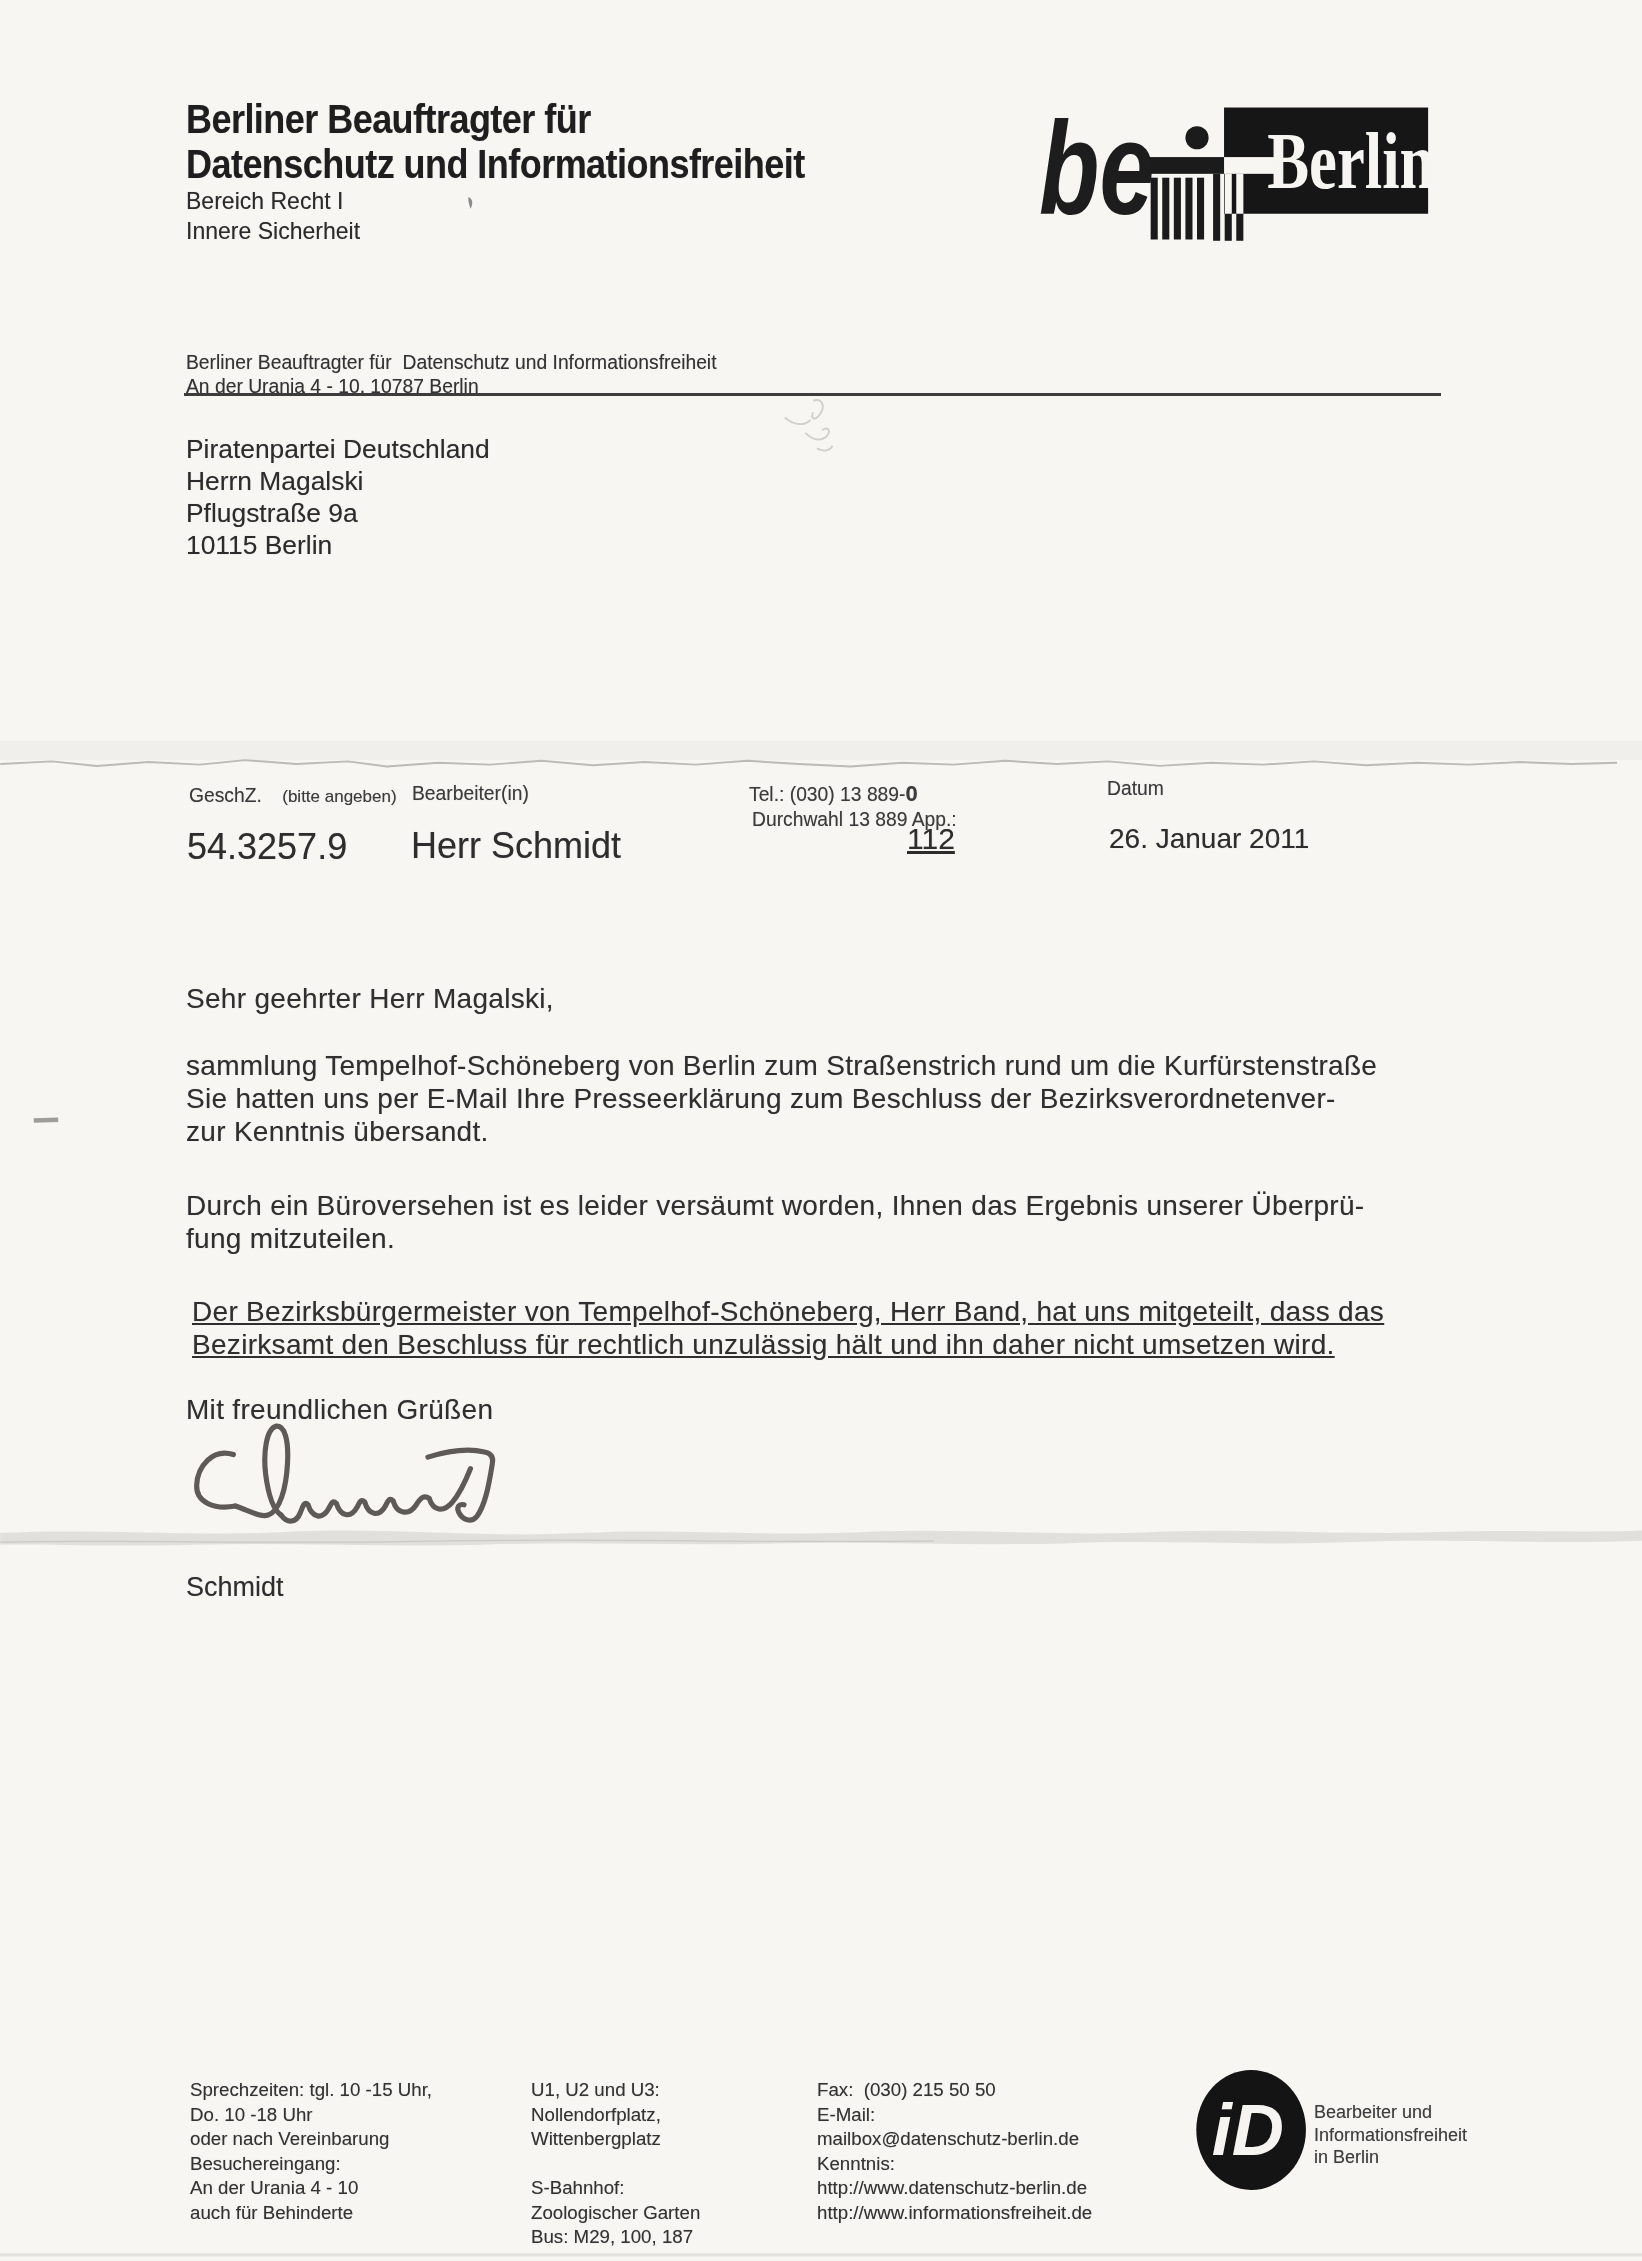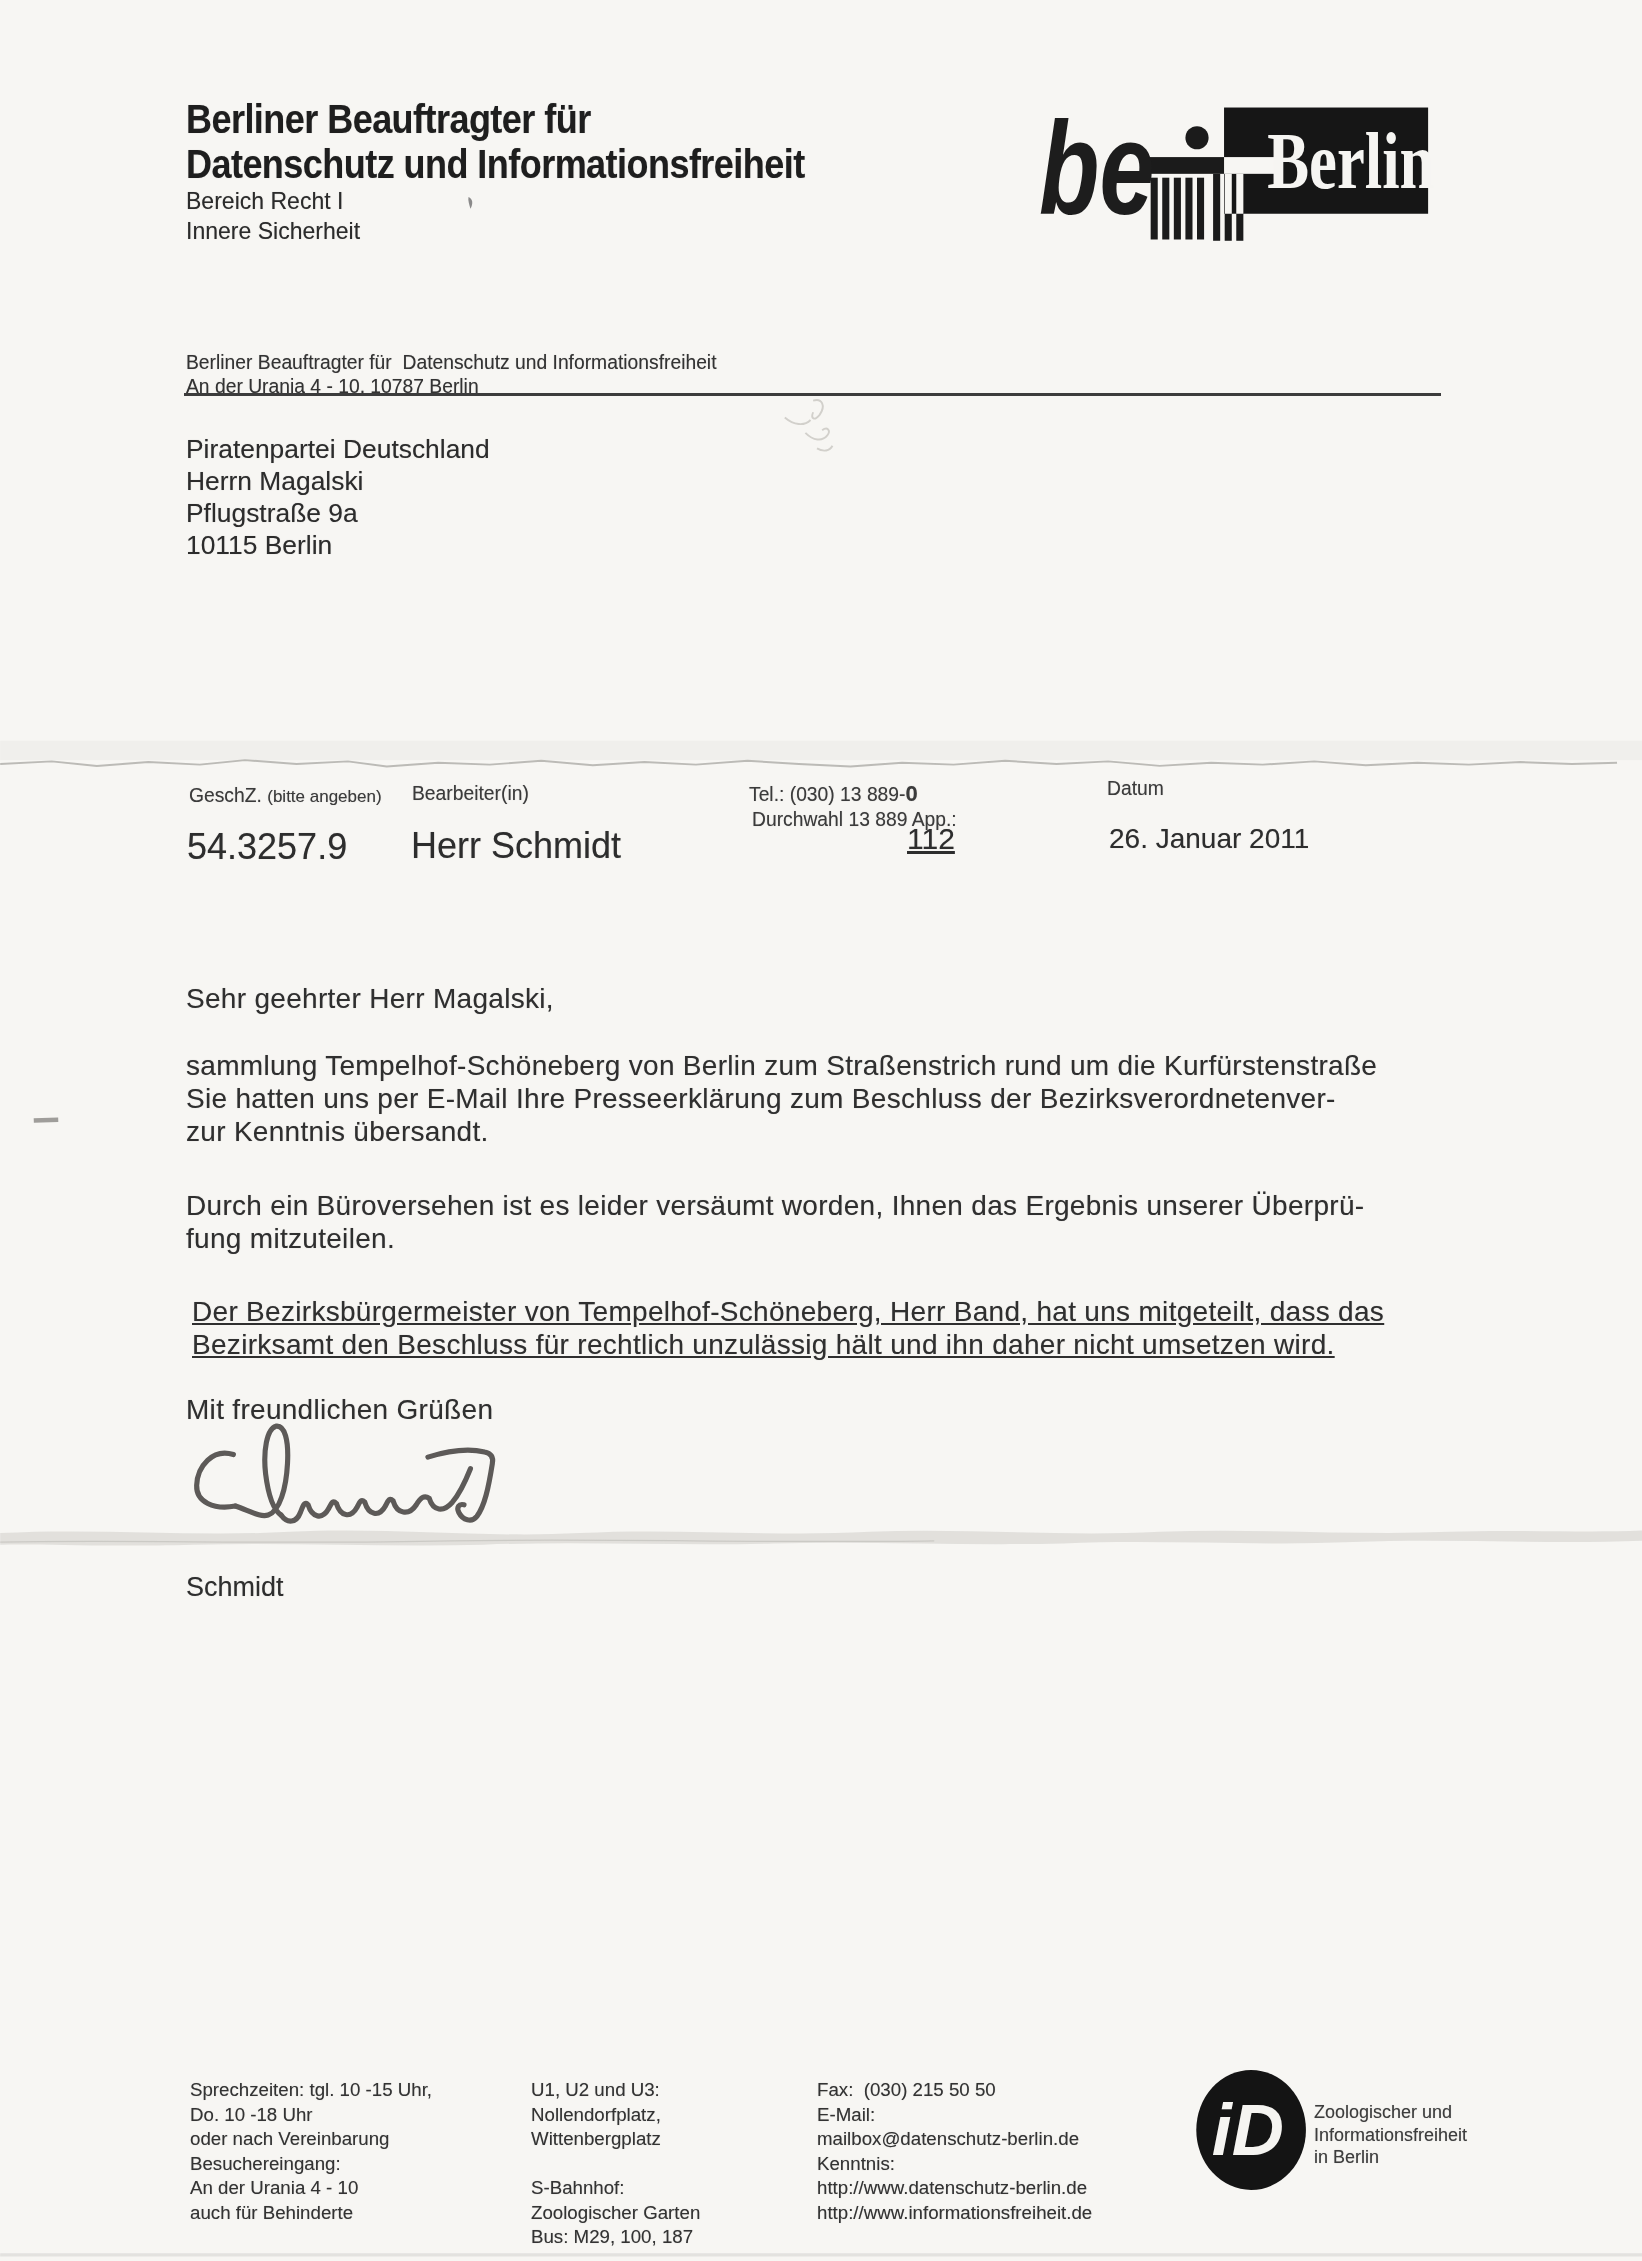--- a/index.html
+++ b/index.html
@@ -25,21 +25,21 @@
 
   
   .sender{left:186px;top:351px;font-size:19.3px;line-height:24px;color:#333;}
   .rule{left:184px;top:393px;width:1257px;height:3.2px;background:#3c3c3c;}
 
   
   .recipient{left:186px;top:433px;font-size:26.4px;line-height:32px;color:#2c2c2c;}
 
   
   .ref-label{font-size:19.3px;color:#3b3b3b;}
-  .ref-note{font-size:17px;color:#3b3b3b;}
+  .ref-note{font-size:17px;color:#3b3b3b;margin-left:15px;}
   .ref-value{font-size:36px;color:#2d2d2d;}
   .tel-bold{font-weight:bold;font-size:22px;}
 
   
   .body-text{font-size:28px;line-height:33px;letter-spacing:0.3px;color:#2f2f2f;}
   .signer{left:186px;top:1572px;font-size:27px;color:#2e2e2e;}
 
   
   .foot{font-size:18.7px;line-height:24.5px;color:#333;}
   .id-caption{left:1314px;top:2101px;font-size:18px;line-height:22.5px;color:#3d3d3d;}
@@ -171,21 +171,21 @@
     <div class="line">http://www.informationsfreiheit.de</div>
   </div>
 
   <div class="abs" style="left:1195px;top:2068px;">
     <svg width="129" height="129" viewBox="0 0 200 200">
       <ellipse cx="87" cy="96" rx="85" ry="93" fill="#141414"></ellipse>
       <text x="26" y="135" font-family="Liberation Sans, sans-serif" font-style="italic" font-weight="bold" font-size="112" fill="#f5f4f1">iD</text>
     </svg>
   </div>
   <div class="abs id-caption txt">
-    <div class="line">Zoologischer und</div>
+    <div class="line">Bearbeiter und</div>
     <div class="line">Informationsfreiheit</div>
     <div class="line">in Berlin</div>
   </div>
 
   <svg class="abs overlay" width="1643" height="2261" viewBox="0 0 2550 3510">
 
     <rect x="0" y="1150" width="2550" height="30" fill="#8a8a8a" opacity="0.06"></rect>
 
     <path d="M0,1186 L80,1182 L150,1189 L230,1183 L310,1187 L380,1180 L460,1186 L540,1182 L600,1190 L680,1184 L760,1187 L840,1181 L920,1188 L1000,1183 L1080,1187 L1160,1181 L1240,1186 L1320,1190 L1400,1184 L1480,1187 L1560,1181 L1640,1186 L1720,1182 L1800,1189 L1880,1184 L1960,1187 L2040,1182 L2120,1188 L2200,1184 L2280,1187 L2360,1183 L2440,1186 L2510,1184" fill="none" stroke="#b2b0ac" stroke-width="3" opacity="0.85"></path>
 

